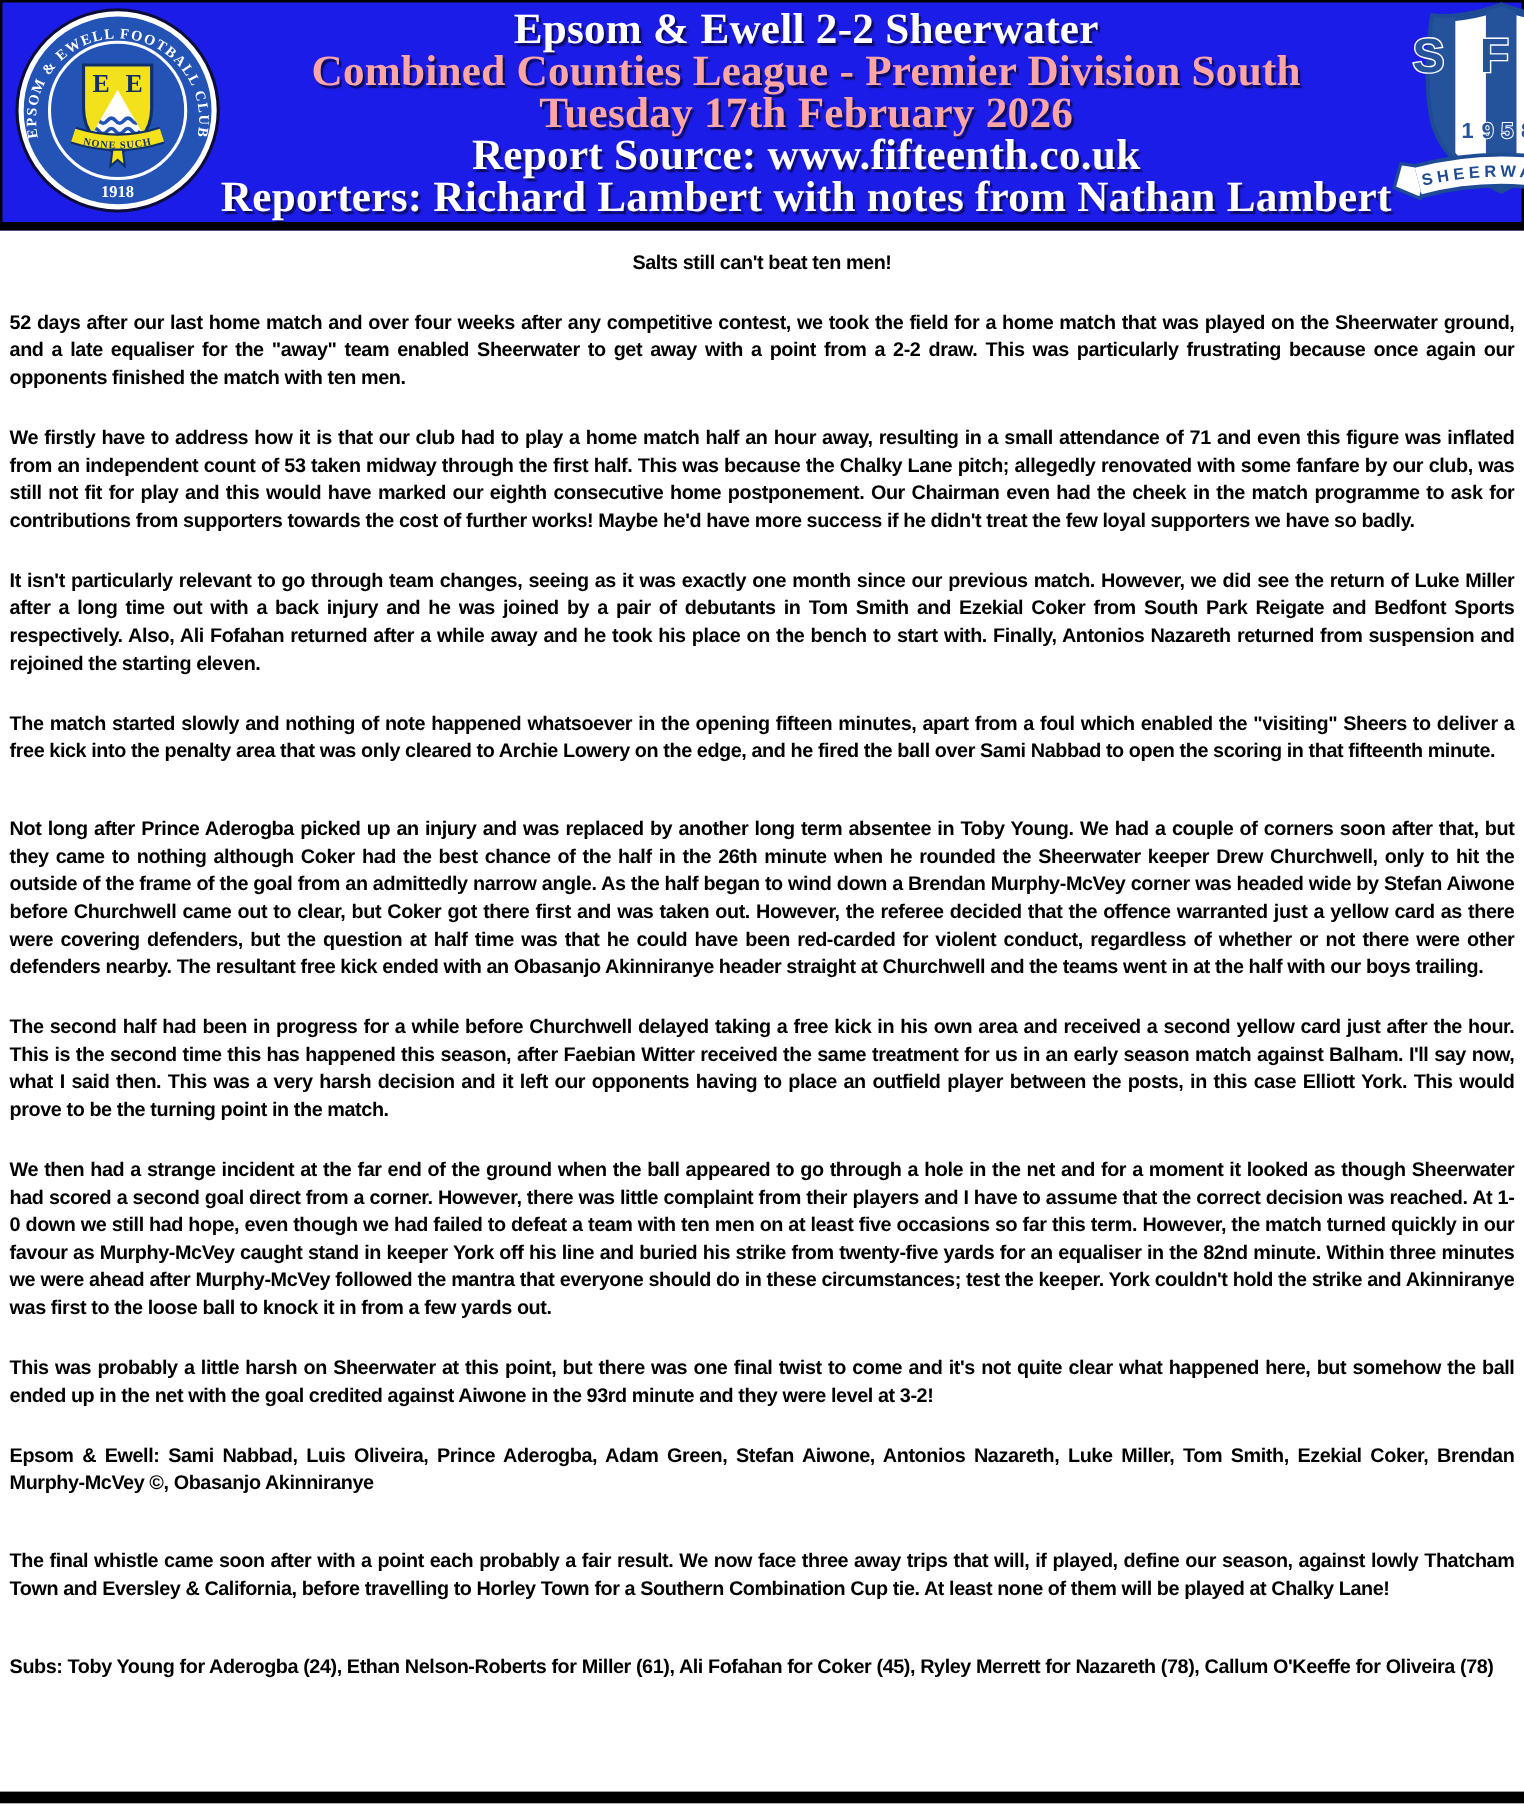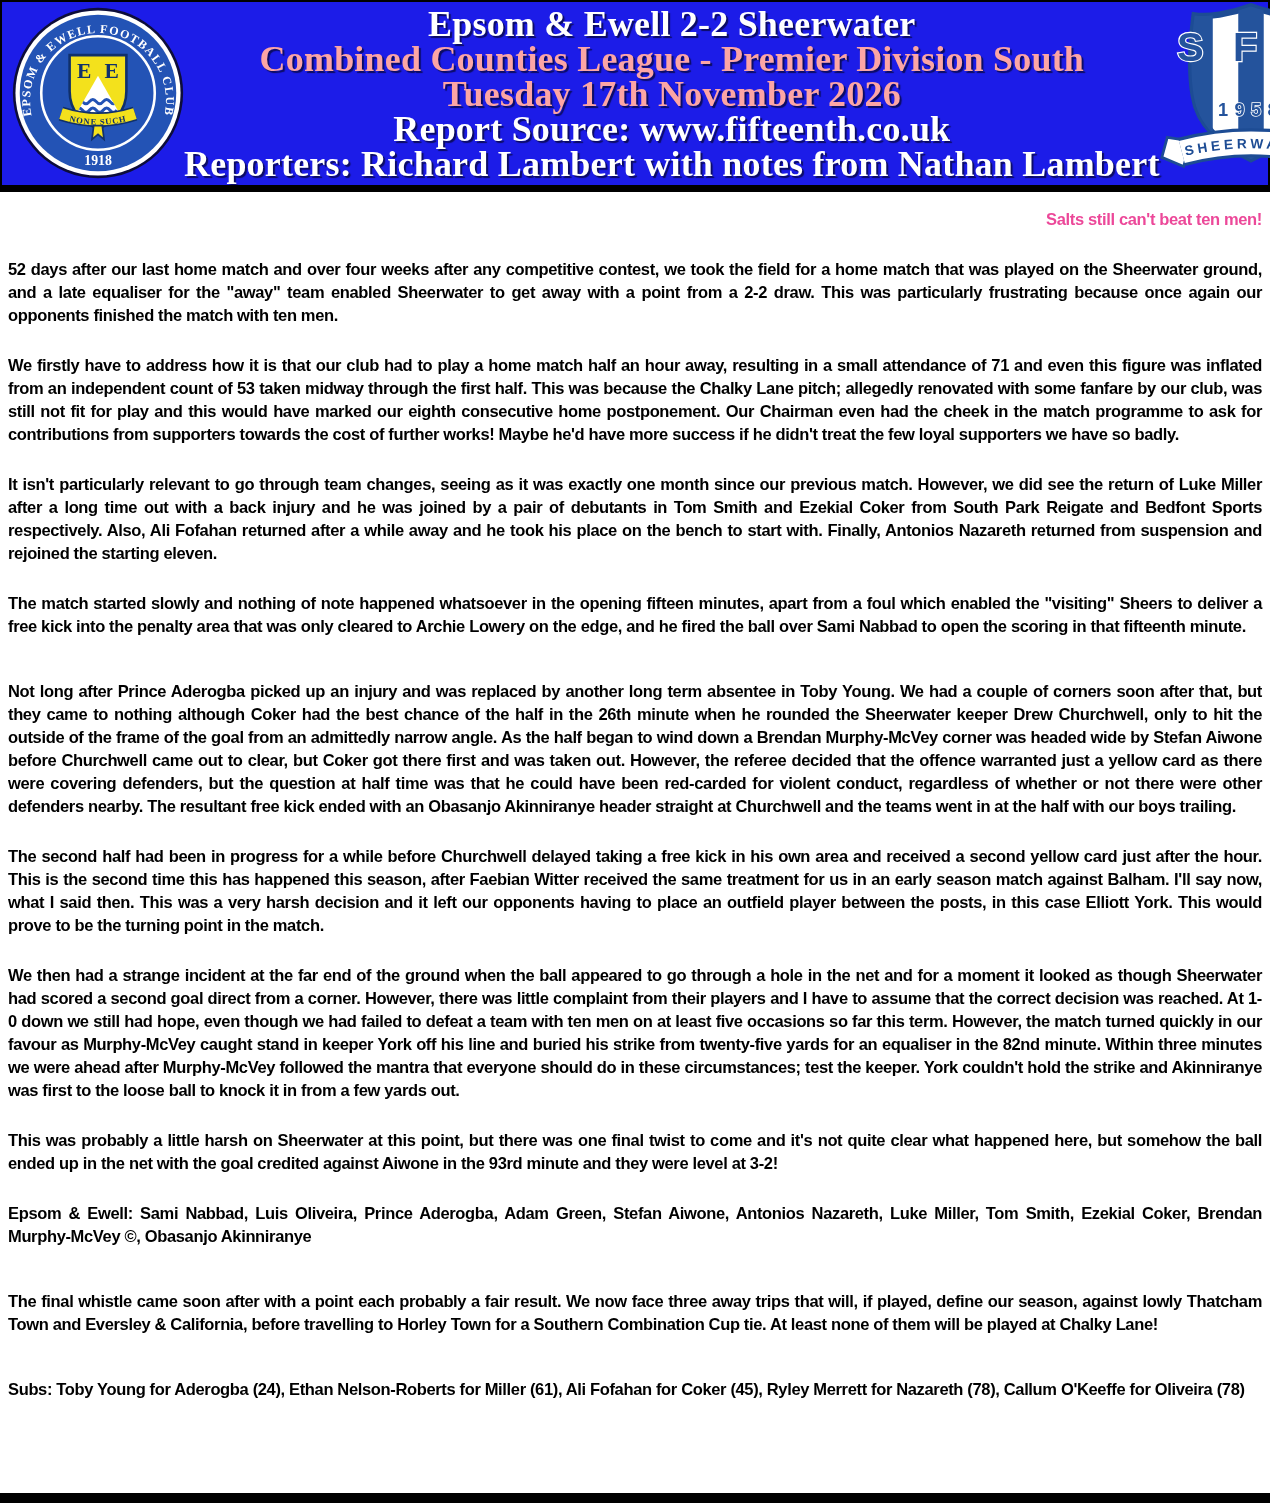--- a/index.html
+++ b/index.html
@@ -36,21 +36,21 @@
   
   .report{
     padding:16px 8px 0 8px;
     font-weight:bold;
     color:#000;
     font-size:16.5px;
     line-height:23px;
     letter-spacing:-0.35px;
   }
   .headline{
-    color:#ec4899;margin:0 0 27px 0;text-align:right;
+    color:#000000;margin:0 0 27px 0;text-align:center;
   }
   .para{
     margin:0 0 27px 0;
     text-align:justify;
   }
   .para.gap-lg{margin-bottom:42px;}
   .para.last{margin-bottom:0;}
   .bottom-bar{
     position:absolute;left:0;bottom:0;width:1270px;height:10px;background:#000;
   }
@@ -92,21 +92,21 @@
           <text font-size="10" font-weight="bold" fill="#10306b" letter-spacing="1" font-family="Liberation Serif, DejaVu Serif, serif">
             <textPath href="#eefc-motto-arc" startOffset="50%" text-anchor="middle">NONE SUCH</textPath>
           </text>
         </g>
       </svg>
     </div>
 
     <div class="banner-text">
       <div class="line t-white">Epsom &amp; Ewell 2-2 Sheerwater</div>
       <div class="line t-yellow">Combined Counties League - Premier Division South</div>
-      <div class="line t-yellow">Tuesday 17th November 2026</div>
+      <div class="line t-yellow">Tuesday 17th February 2026</div>
       <div class="line t-white">Report Source: www.fifteenth.co.uk</div>
       <div class="line t-white">Reporters: Richard Lambert with notes from Nathan Lambert</div>
     </div>
 
     <div class="badge badge-right">
       <svg width="182" height="190" viewBox="0 0 200 208">
         <defs>
           <clipPath id="sfc-clip">
             <path d="M100,12 C76,21 52,24 38,22 C34,52 33,86 37,110 C42,143 66,163 100,180 C134,163 158,143 163,110 C167,86 166,52 162,22 C148,24 124,21 100,12 Z"></path>
           </clipPath>

